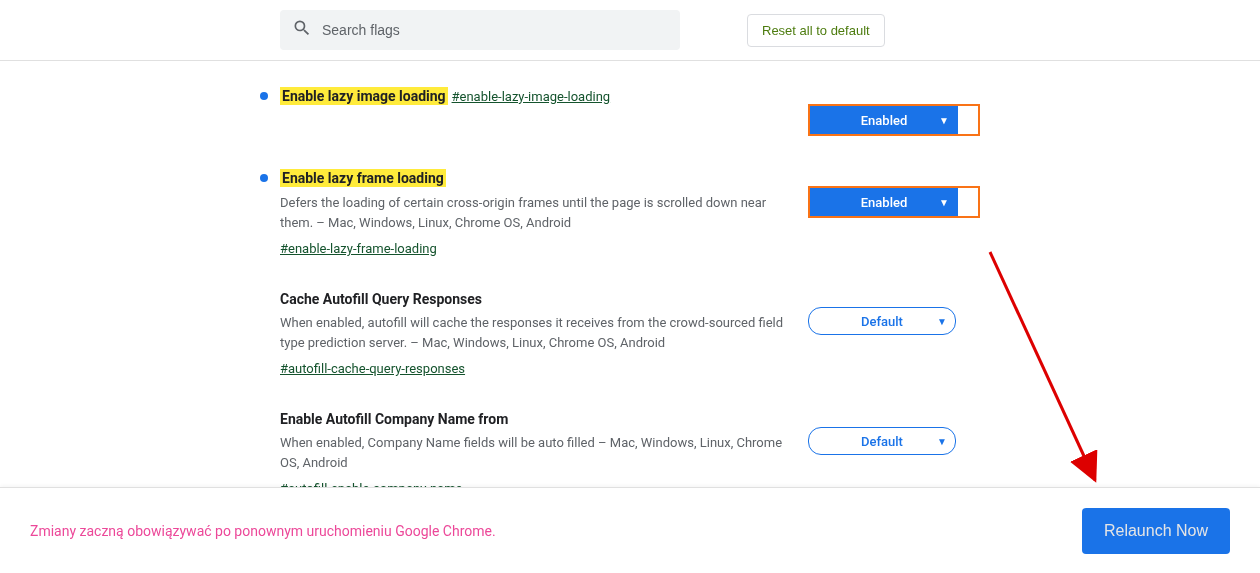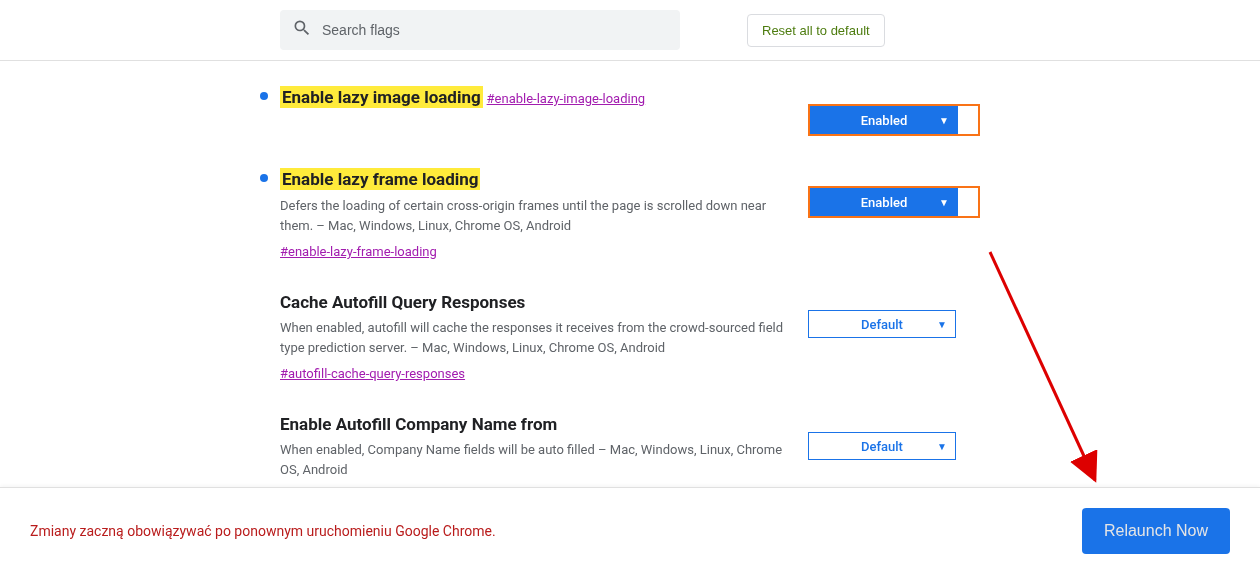--- a/index.html
+++ b/index.html
@@ -63,36 +63,36 @@
   .dot {
     width: 8px; height: 8px;
     background: #1a73e8;
     border-radius: 50%;
   }
   .text-col {
     flex: 1;
     padding-right: 20px;
   }
   .flag-title {
-    font-size: 17px;
+    font-size: 14px;
     font-weight: 700;
     color: #202124;
     margin-bottom: 6px;
     display: inline-block;
   }
   .highlight { background: #ffeb3b; padding: 1px 2px; }
   .flag-desc {
     font-size: 13px;
     color: #5f6368;
     line-height: 1.5;
     margin-bottom: 6px;
   }
   .flag-hash {
     font-size: 13px;
-    color: #a21caf;
+    color: #14532d;
   }
   .flag-hash.underline { text-decoration: underline; }
   .select-col {
     flex: 0 0 172px;
     padding-top: 18px;
   }
   .select-highlight {
     border: 2px solid #f97316;
   }
   .select {
@@ -109,41 +109,42 @@
   }
   .select-enabled {
     background: #1a73e8;
     border-color: #1a73e8;
     color: #fff;
   }
   .select-default {
     background: #fff;
     border-color: #1a73e8;
     color: #1a73e8;
+    border-radius: 13px;
   }
   .select .tri {
     position: absolute;
     right: 8px;
     font-size: 10px;
   }
   .bottom-bar {
     position: absolute;
     left: 0; right: 0; bottom: 0;
     height: 86px;
     border-top: 1px solid #e0e0e0;
     box-shadow: 0 -1px 4px rgba(0,0,0,0.05);
     display: flex;
     align-items: center;
     justify-content: space-between;
     padding: 0 30px;
     background: #fff;
   }
   .bottom-msg {
     font-size: 14px;
-    color: #b91c1c;
+    color: #ec4899;
   }
   .relaunch-btn {
     background: #1a73e8;
     color: #e5e5e5;
     border: none;
     font-size: 16px;
     font-weight: 500;
     padding: 14px 22px;
     border-radius: 4px;
     cursor: pointer;

